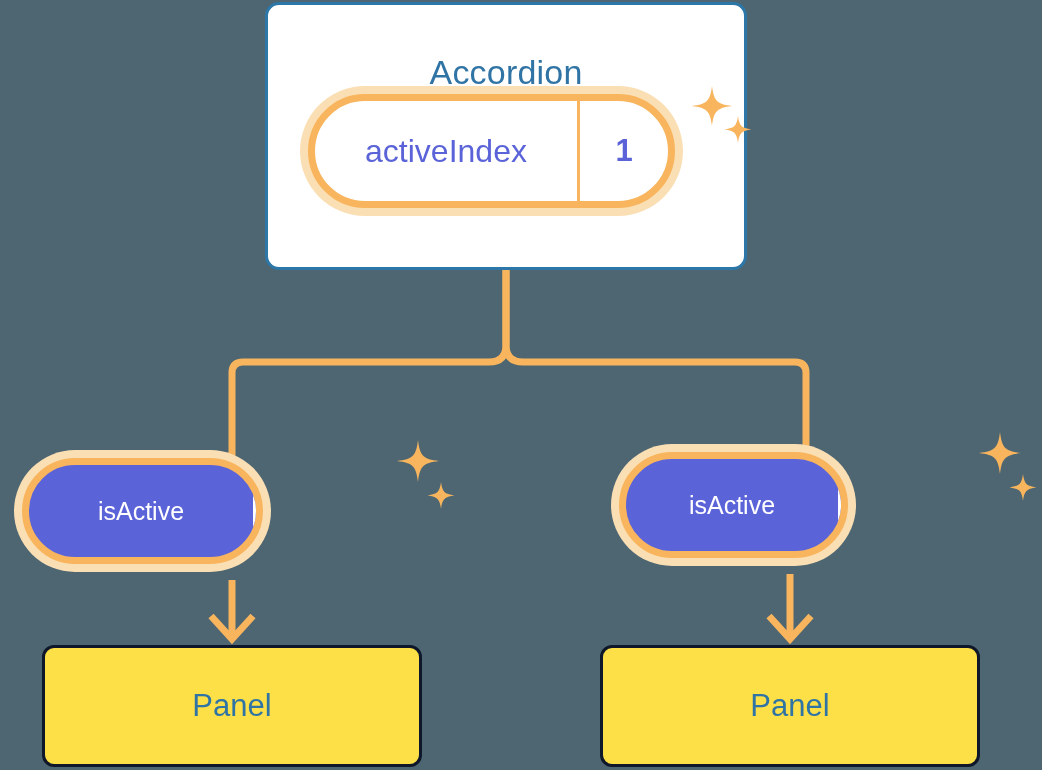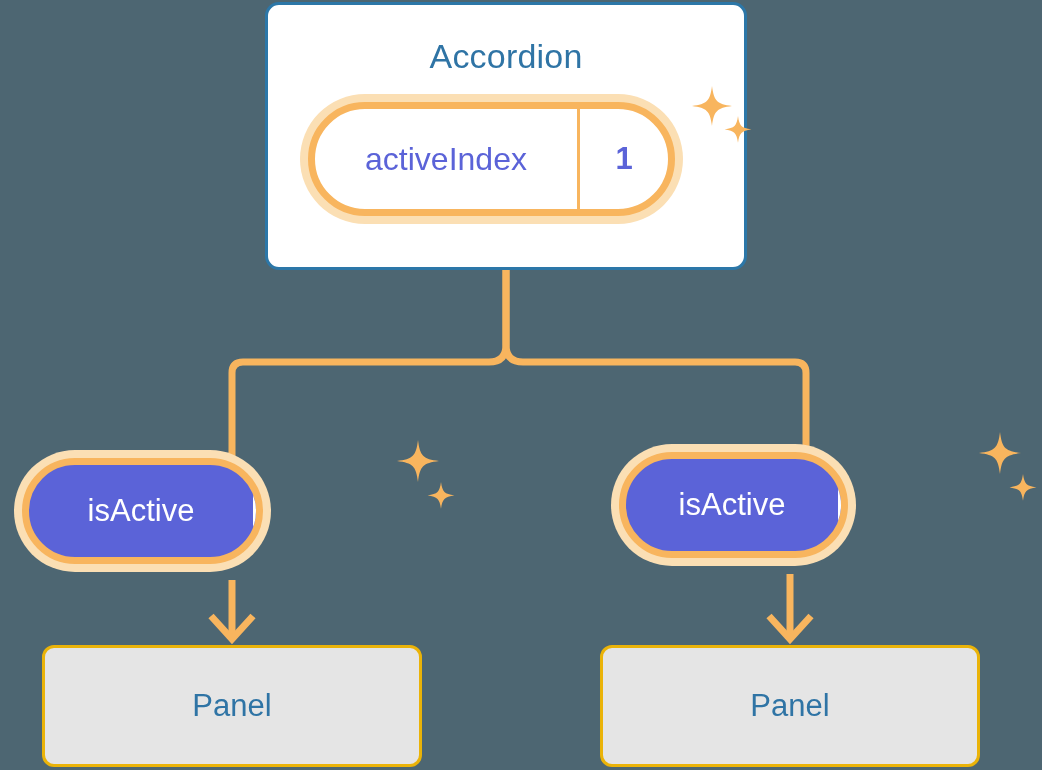--- a/index.html
+++ b/index.html
@@ -44,21 +44,21 @@
     top: 2px;
     width: 482px;
     height: 268px;
   }
   .card-title {
     text-align: center;
     color: #2f74a5;
     font-size: 34px;
     font-weight: 400;
     letter-spacing: 0.2px;
-    margin-top: 32px;
+    margin-top: 48px;
   }
 
   
   .pill-wrap {
     position: absolute;
     z-index: 4;
   }
   .pill {
     position: relative;
     display: flex;
@@ -88,30 +88,30 @@
     padding: 0 34px 0 26px;
     font-weight: bold;
   }
   .pill .divider {
     width: 3px;
     flex: 0 0 3px;
     align-self: stretch;
   }
 
   
-  #root-pill-wrap { left: 308px; top: 102px; }
+  #root-pill-wrap { left: 308px; top: 94px; }
   #root-pill { height: 114px; }
   #root-pill .cell { color: #5b63d8; font-size: 32px; }
   #root-pill .cell-key { width: 262px; justify-content: center; padding: 0 18px; }
   #root-pill .cell-val { width: 88px; justify-content: center; padding: 0 18px; font-size: 31px; }
   #root-pill .divider { background: #f8b55e; }
 
   
   .leaf-pill { height: 106px; }
-  .leaf-pill .cell { color: #ffffff; font-size: 31px; }
+  .leaf-pill .cell { color: #ffffff; font-size: 25px; }
   .leaf-pill .divider { background: #ffffff; }
   #leaf-pill-left-wrap { left: 22px; top: 458px; }
   #leaf-pill-left .cell-key { width: 224px; justify-content: center; padding: 0 16px; }
   #leaf-pill-left .cell-val { width: 136px; justify-content: center; padding: 0 16px; }
   #leaf-pill-right-wrap { left: 619px; top: 452px; }
   #leaf-pill-right .cell-key { width: 212px; justify-content: center; padding: 0 16px; }
   #leaf-pill-right .cell-val { width: 136px; justify-content: center; padding: 0 16px; }
 
   
   .sparkles {
@@ -119,22 +119,22 @@
     z-index: 5;
     pointer-events: none;
   }
   #sparkles-root  { left: 686px; top: 82px;  }
   #sparkles-left  { left: 394px; top: 438px; }
   #sparkles-right { left: 976px; top: 430px; }
 
   
   .panel-box {
     position: absolute;
-    background: #e5e5e5;
-    border: 3px solid #eab308;
+    background: #fde047;
+    border: 3px solid #0f172a;
     border-radius: 12px;
     box-sizing: border-box;
     display: flex;
     align-items: center;
     justify-content: center;
     z-index: 3;
   }
   .panel-box .panel-label {
     color: #2f74a5;
     font-size: 31px;

